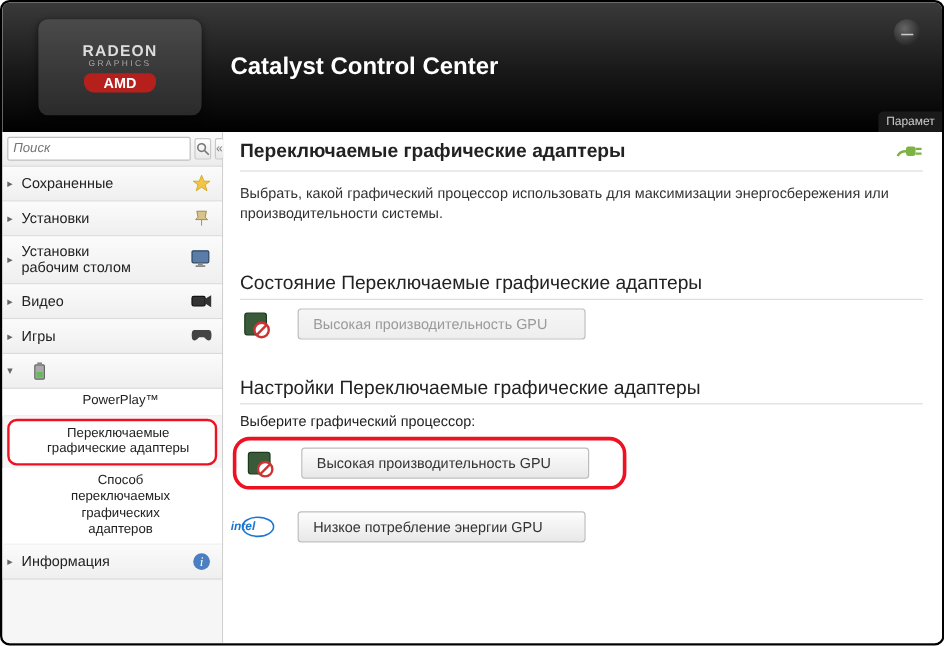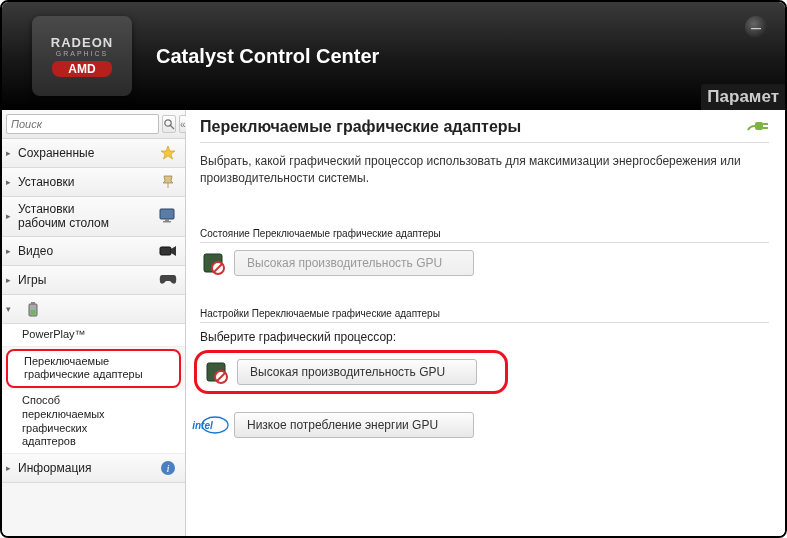--- a/index.html
+++ b/index.html
@@ -1,44 +1,44 @@
 <!DOCTYPE html>
 <html><head>
 <meta charset="utf-8">
 <style>
 * { box-sizing: border-box; margin: 0; padding: 0; }
 body { font-family: "Segoe UI", Tahoma, sans-serif; font-size: 12px; background: #fff; width: 787px; height: 538px; overflow: hidden; position: relative; border: 2px solid #000; border-radius: 8px; }
 .header { background: linear-gradient(to bottom, #3a3a3a 0%, #1a1a1a 50%, #000 100%); height: 108px; position: relative; display: flex; align-items: center; }
-.logo { width: 100px; height: 80px; margin-left: 30px; background: linear-gradient(to bottom, #4a4a4a, #2a2a2a); border-radius: 8px; display: flex; flex-direction: column; align-items: center; justify-content: center; color: #ccc; box-shadow: 0 2px 6px rgba(0,0,0,0.6); }
+.logo { width: 136px; height: 80px; margin-left: 30px; background: linear-gradient(to bottom, #4a4a4a, #2a2a2a); border-radius: 8px; display: flex; flex-direction: column; align-items: center; justify-content: center; color: #ccc; box-shadow: 0 2px 6px rgba(0,0,0,0.6); }
 .logo-radeon { font-size: 13px; font-weight: bold; color: #ddd; letter-spacing: 1px; }
 .logo-graphics { font-size: 7px; color: #aaa; letter-spacing: 2px; }
 .logo-amd { background: #b5201c; color: #fff; padding: 1px 16px; border-radius: 6px 6px 8px 8px; margin-top: 4px; font-size: 12px; font-weight: bold; }
 .header-title { color: #fff; font-size: 20px; font-weight: 600; margin-left: 24px; }
 .header-min { position: absolute; right: 18px; top: 14px; width: 22px; height: 22px; background: radial-gradient(circle at 40% 35%, #666, #111); border-radius: 50%; display: flex; align-items: center; justify-content: center; color: #ccc; font-size: 18px; }
-.header-params { position: absolute; right: 0; bottom: 0; background: #1a1a1a; color: #ccc; padding: 3px 6px; font-size: 17px; border-top-left-radius: 4px; font-weight: bold; }
+.header-params { position: absolute; right: 0; bottom: 0; background: #1a1a1a; color: #ccc; padding: 3px 6px; font-size: 10px; border-top-left-radius: 4px; }
 .body { display: flex; height: calc(538px - 112px); }
 .sidebar { width: 184px; background: #f6f6f6; border-right: 1px solid #d0d0d0; display: flex; flex-direction: column; }
 .search-row { display: flex; align-items: center; padding: 4px 4px; border-bottom: 1px solid #d5d5d5; background: linear-gradient(to bottom, #fafafa, #ececec); }
 .search-input { flex: 1; height: 20px; border: 1px solid #bfbfbf; border-radius: 2px; padding: 0 4px; font-size: 11px; color: #777; font-style: italic; }
 .search-btn { width: 18px; height: 18px; margin-left: 3px; display: flex; align-items: center; justify-content: center; color: #777; border: 1px solid #c9c9c9; border-radius: 2px; background: linear-gradient(to bottom, #fff, #e8e8e8); }
 .collapse-btn { width: 14px; height: 18px; margin-left: 3px; display: flex; align-items: center; justify-content: center; color: #777; font-size: 10px; border: 1px solid #c9c9c9; border-radius: 2px; background: linear-gradient(to bottom, #fff, #e8e8e8); }
 .nav-item { display: flex; align-items: center; padding: 5px 6px 5px 4px; border-bottom: 1px solid #dadada; background: linear-gradient(to bottom, #fbfbfb, #efefef); cursor: pointer; position: relative; }
 .nav-chevron { width: 10px; display: inline-block; color: #666; font-size: 9px; margin-right: 2px; }
 .nav-label { flex: 1; color: #222; font-size: 12px; line-height: 1.2; }
 .nav-icon { width: 22px; height: 18px; display: flex; align-items: center; justify-content: center; margin-left: 4px; }
-.sub-item { padding: 4px 6px 4px 20px; background: #fff; border-bottom: 1px solid #eee; color: #222; font-size: 11px; line-height: 1.25; cursor: pointer; }
+.sub-item { padding: 4px 6px 4px 20px; background: #fff; border-bottom: 1px solid #eee; color: #222; font-size: 11px; line-height: 1.25; cursor: pointer; text-align: center; }
 .sub-item.highlighted { border: 2px solid #e12; border-radius: 8px; margin: 2px 4px; padding: 4px 6px 4px 16px; }
 .content { flex: 1; background: #fff; padding: 8px 16px 8px 14px; overflow: hidden; position: relative; }
 .content-title-row { display: flex; align-items: center; justify-content: space-between; border-bottom: 1px solid #ddd; padding-bottom: 6px; margin-bottom: 10px; }
 .content-title { font-size: 16px; font-weight: bold; color: #222; }
 .plug-icon { width: 24px; height: 14px; }
 .desc { color: #333; font-size: 12px; line-height: 1.45; margin-bottom: 40px; }
-.section-h { color: #222; font-size: 10px; border-bottom: 1px solid #ddd; padding-bottom: 3px; margin-bottom: 7px; margin-top: 32px; }
+.section-h { color: #222; font-size: 16px; border-bottom: 1px solid #ddd; padding-bottom: 3px; margin-bottom: 7px; margin-top: 32px; }
 .row-label { color: #222; font-size: 12px; margin-bottom: 6px; }
-.gpu-row { display: flex; gap: 4px; margin-bottom: 18px; }
+.gpu-row { display: flex; gap: 18px; margin-bottom: 18px; }
 .gpu-icon { width: 30px; height: 26px; display: flex; align-items: center; justify-content: center; }
 .gpu-btn { min-width: 240px; height: 26px; border: 1px solid #bdbdbd; border-radius: 3px; background: linear-gradient(to bottom, #fdfdfd, #e8e8e8); display: flex; align-items: center; padding: 0 12px; color: #333; font-size: 12px; cursor: pointer; }
 .gpu-btn.disabled { color: #9a9a9a; background: linear-gradient(to bottom, #f6f6f6, #eee); cursor: default; }
 .gpu-row.highlighted-row { border: 3px solid #e12; border-radius: 14px; padding: 6px 28px 6px 6px; margin-left: -6px; display: inline-flex; }
 .intel-text { color: #1976d2; font-size: 10px; font-style: italic; font-weight: bold; }
 </style>
 </head>
 <body>
 
 <div class="header">

